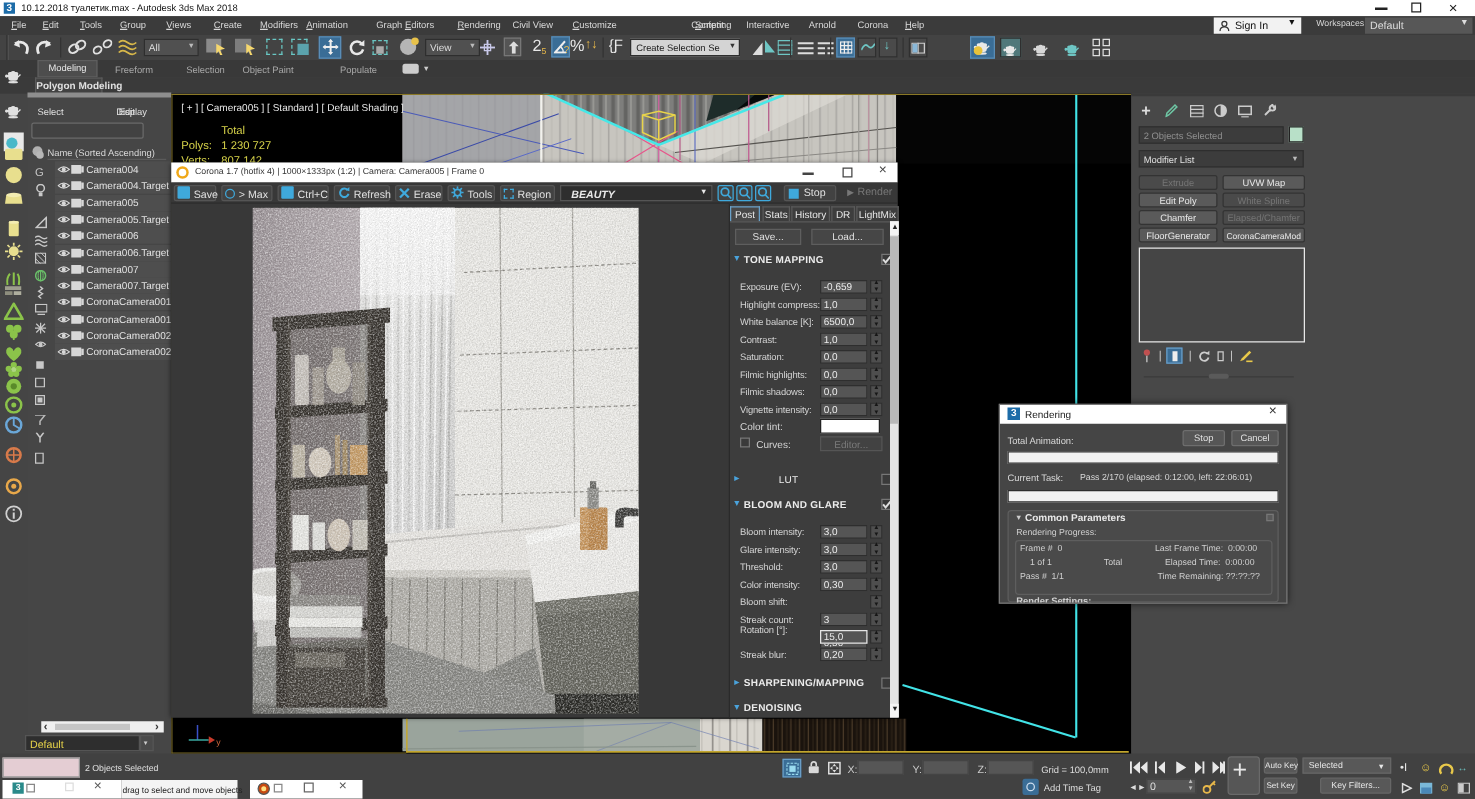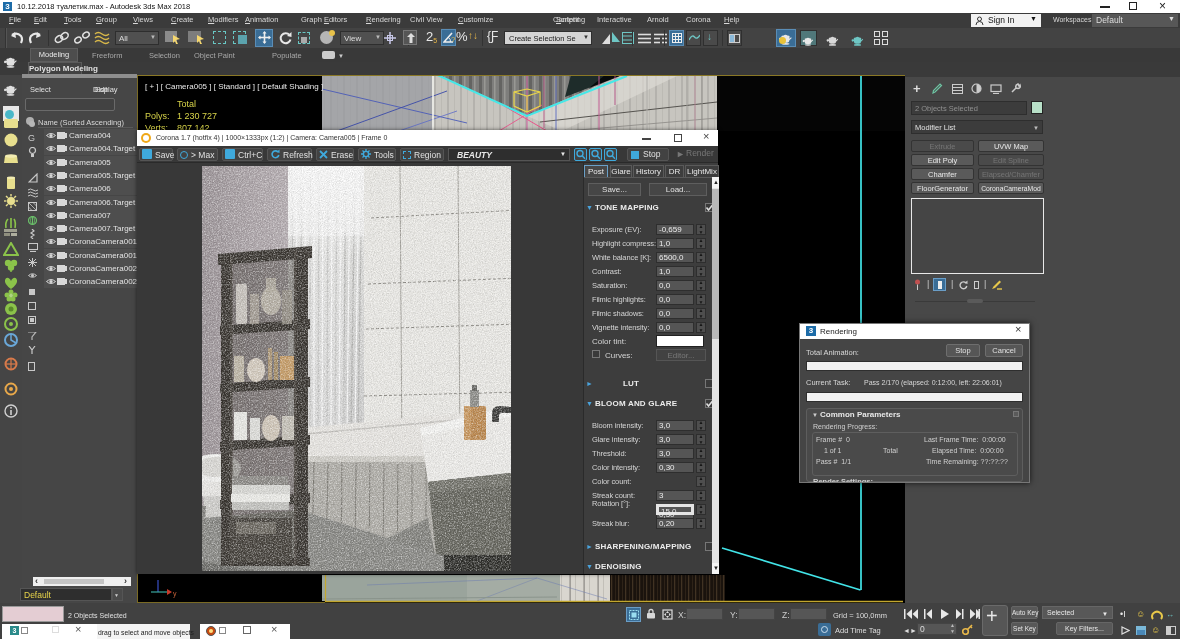--- a/index.html
+++ b/index.html
@@ -642,21 +642,21 @@
 
  <div class="abs" style="left:6px;top:26px;width:116px;height:14px;background:#3c3c3c;border:1px solid #2e2e2e;color:#909090;font-size:7.5px;line-height:13px;padding-left:3px;">2 Objects Selected</div>
  <div class="abs" style="left:126px;top:26px;width:12px;height:13px;background:#b8e0c8;border:1px solid #222;"></div>
 
  <div class="abs" style="left:6px;top:45px;width:132px;height:14px;background:#3c3c3c;border:1px solid #2e2e2e;color:#e0e0e0;font-size:7.5px;line-height:13px;padding-left:3px;">Modifier List<span style="position:absolute;right:3px;top:1px;font-size:6px;color:#bbb;">▼</span></div>
 
  <div id="modbtns">
         <div class="abs" style="left:6px;top:65px;width:63px;height:12px;background:#4a4a4a;border:1px solid #333;border-radius:2px;color:#757575;font-size:7.5px;text-align:center;line-height:11px;overflow:hidden;">Extrude</div>
         <div class="abs" style="left:73px;top:65px;width:66px;height:12px;background:#5a5a5a;border:1px solid #333;border-radius:2px;color:#e8e8e8;font-size:7.5px;text-align:center;line-height:11px;overflow:hidden;">UVW Map</div>
         <div class="abs" style="left:6px;top:79px;width:63px;height:12px;background:#5a5a5a;border:1px solid #333;border-radius:2px;color:#e8e8e8;font-size:7.5px;text-align:center;line-height:11px;overflow:hidden;">Edit Poly</div>
-        <div class="abs" style="left:73px;top:79px;width:66px;height:12px;background:#4a4a4a;border:1px solid #333;border-radius:2px;color:#757575;font-size:7.5px;text-align:center;line-height:11px;overflow:hidden;">Edit Spline</div>
+        <div class="abs" style="left:73px;top:79px;width:66px;height:12px;background:#4a4a4a;border:1px solid #333;border-radius:2px;color:#757575;font-size:7.5px;text-align:center;line-height:11px;overflow:hidden;">White Spline</div>
         <div class="abs" style="left:6px;top:93px;width:63px;height:12px;background:#5a5a5a;border:1px solid #333;border-radius:2px;color:#e8e8e8;font-size:7.5px;text-align:center;line-height:11px;overflow:hidden;">Chamfer</div>
         <div class="abs" style="left:73px;top:93px;width:66px;height:12px;background:#4a4a4a;border:1px solid #333;border-radius:2px;color:#757575;font-size:7.5px;text-align:center;line-height:11px;overflow:hidden;">Elapsed/Chamfer</div>
         <div class="abs" style="left:6px;top:107px;width:63px;height:12px;background:#5a5a5a;border:1px solid #333;border-radius:2px;color:#e8e8e8;font-size:7.5px;text-align:center;line-height:11px;overflow:hidden;">FloorGenerator</div>
         <div class="abs" style="left:73px;top:107px;width:66px;height:12px;background:#5a5a5a;border:1px solid #333;border-radius:2px;color:#e8e8e8;font-size:7.5px;text-align:center;line-height:11px;overflow:hidden;"><span style="font-size:6.8px">CoronaCameraMod</span></div>
       </div>
 
  <div class="abs" style="left:6px;top:123px;width:133px;height:76px;background:#454545;border:1px solid #e8e8e8;"></div>
 
  <svg class="abs" style="left:8px;top:204px;" width="9" height="11">
         <circle cx="4.5" cy="3" r="2.5" fill="#c05050"></circle>
@@ -917,21 +917,21 @@
    <rect x="60" y="356" width="40" height="12" fill="#6e6a62"></rect>
   </g>
 
   <rect x="0" y="0" width="344" height="405" filter="url(#grain)" opacity="0.5" style="mix-blend-mode:multiply"></rect>
   <rect x="0" y="0" width="344" height="405" filter="url(#grainw)" opacity="0.55" style="mix-blend-mode:screen"></rect>
  </svg>
  </div>
 
  <div class="abs" style="left:446px;top:33px;width:135px;height:411px;background:#3d3d3d;border-left:1px solid #2a2a2a;" id="cpanel">
         <div class="abs" style="left:0px;top:2px;width:24px;height:12px;background:#484848;border:1px solid #6aa0c8;border-bottom:none;color:#e8e8e8;font-size:8px;text-align:center;line-height:11px;overflow:hidden;">Post</div>
-        <div class="abs" style="left:26px;top:2px;width:22px;height:12px;background:#3d3d3d;border:1px solid #5a5a5a;border-bottom:none;color:#e8e8e8;font-size:8px;text-align:center;line-height:11px;overflow:hidden;">Glare</div>
+        <div class="abs" style="left:26px;top:2px;width:22px;height:12px;background:#3d3d3d;border:1px solid #5a5a5a;border-bottom:none;color:#e8e8e8;font-size:8px;text-align:center;line-height:11px;overflow:hidden;">Stats</div>
         <div class="abs" style="left:49px;top:2px;width:31px;height:12px;background:#3d3d3d;border:1px solid #5a5a5a;border-bottom:none;color:#e8e8e8;font-size:8px;text-align:center;line-height:11px;overflow:hidden;">History</div>
         <div class="abs" style="left:81px;top:2px;width:19px;height:12px;background:#3d3d3d;border:1px solid #5a5a5a;border-bottom:none;color:#e8e8e8;font-size:8px;text-align:center;line-height:11px;overflow:hidden;">DR</div>
         <div class="abs" style="left:101px;top:2px;width:34px;height:12px;background:#3d3d3d;border:1px solid #5a5a5a;border-bottom:none;color:#e8e8e8;font-size:8px;text-align:center;line-height:11px;overflow:hidden;">LightMix</div>
         <div class="abs" style="left:0;top:14px;width:135px;height:1px;background:#5a5a5a;"></div>
         <div class="abs" style="left:4px;top:20px;width:53px;height:13px;background:#464646;border:1px solid #5e5e5e;color:#e0e0e0;font-size:8px;text-align:center;line-height:12px;">Save...</div>
         <div class="abs" style="left:65px;top:20px;width:58px;height:13px;background:#464646;border:1px solid #5e5e5e;color:#e0e0e0;font-size:8px;text-align:center;line-height:12px;">Load...</div>
         <div class="abs" style="left:2px;top:41px;font-size:7px;color:#4aa3dc;">▼</div>
         <div class="abs" style="left:11px;top:40px;font-size:8px;font-weight:bold;color:#ececec;letter-spacing:0.2px;">TONE MAPPING</div>
         <div class="abs" style="left:121px;top:40px;width:9px;height:9px;background:#3a3a3a;border:1px solid #777;">
           <svg width="9" height="9" style="position:absolute;left:-1px;top:-1px;">
@@ -985,21 +985,21 @@
         <div class="abs" style="left:112px;top:159px;width:10px;height:11px;background:#4e4e4e;border:1px solid #2e2e2e;">
           <span style="position:absolute;left:1.5px;top:-2px;font-size:5px;color:#161616;">▲</span>
           <span style="position:absolute;left:1.5px;top:4px;font-size:5px;color:#161616;">▼</span>
         </div>
         <div class="abs" style="left:8px;top:174px;font-size:8px;color:#d4d4d4;">Color tint:</div>
         <div class="abs" style="left:72px;top:172px;width:48px;height:12px;background:#fff;border:1px solid #222;"></div>
         <div class="abs" style="left:8px;top:187px;width:8px;height:8px;background:#3a3a3a;border:1px solid #777;"></div>
         <div class="abs" style="left:21px;top:188px;font-size:8px;color:#d4d4d4;">Curves:</div>
         <div class="abs" style="left:72px;top:186px;width:50px;height:12px;background:#424242;border:1px solid #555;color:#7a7a7a;font-size:8px;text-align:center;line-height:11px;">Editor...</div>
         <div class="abs" style="left:2px;top:217px;font-size:7px;color:#4aa3dc;">►</div>
-        <div class="abs" style="left:11px;top:216px;font-size:8px;font-weight:bold;color:#ececec;letter-spacing:0.2px;padding-left:28px;">LUT</div>
+        <div class="abs" style="left:11px;top:216px;font-size:8px;font-weight:normal;color:#ececec;letter-spacing:0.2px;padding-left:28px;">LUT</div>
         <div class="abs" style="left:121px;top:216px;width:9px;height:9px;background:#3a3a3a;border:1px solid #777;"></div>
         <div class="abs" style="left:2px;top:237px;font-size:7px;color:#4aa3dc;">▼</div>
         <div class="abs" style="left:11px;top:236px;font-size:8px;font-weight:bold;color:#ececec;letter-spacing:0.2px;">BLOOM AND GLARE</div>
         <div class="abs" style="left:121px;top:236px;width:9px;height:9px;background:#3a3a3a;border:1px solid #777;">
           <svg width="9" height="9" style="position:absolute;left:-1px;top:-1px;">
             <path d="M1.5 4.5 L3.5 7 L8 1.5" fill="none" stroke="#ddd" stroke-width="1.6"></path>
           </svg>
         </div>
         <div class="abs" style="left:8px;top:258px;font-size:7.5px;letter-spacing:-0.1px;color:#d4d4d4;">Bloom intensity:</div>
         <div class="abs" style="left:72px;top:257px;width:38px;height:11px;background:#555;border:1px solid #2e2e2e;color:#ececec;font-size:8px;padding:0 2px;line-height:10px;">3,0</div>
@@ -1018,34 +1018,34 @@
         <div class="abs" style="left:112px;top:285px;width:10px;height:11px;background:#4e4e4e;border:1px solid #2e2e2e;">
           <span style="position:absolute;left:1.5px;top:-2px;font-size:5px;color:#161616;">▲</span>
           <span style="position:absolute;left:1.5px;top:4px;font-size:5px;color:#161616;">▼</span>
         </div>
         <div class="abs" style="left:8px;top:300px;font-size:7.5px;letter-spacing:-0.1px;color:#d4d4d4;">Color intensity:</div>
         <div class="abs" style="left:72px;top:299px;width:38px;height:11px;background:#555;border:1px solid #2e2e2e;color:#ececec;font-size:8px;padding:0 2px;line-height:10px;">0,30</div>
         <div class="abs" style="left:112px;top:299px;width:10px;height:11px;background:#4e4e4e;border:1px solid #2e2e2e;">
           <span style="position:absolute;left:1.5px;top:-2px;font-size:5px;color:#161616;">▲</span>
           <span style="position:absolute;left:1.5px;top:4px;font-size:5px;color:#161616;">▼</span>
         </div>
-        <div class="abs" style="left:8px;top:314px;font-size:7.5px;letter-spacing:-0.1px;color:#d4d4d4;">Color count:</div>
+        <div class="abs" style="left:8px;top:314px;font-size:7.5px;letter-spacing:-0.1px;color:#d4d4d4;">Bloom shift:</div>
         <div class="abs" style="left:72px;top:313px;width:38px;height:11px;background:#555;border:1px solid #2e2e2e;color:#ececec;font-size:8px;padding:0 2px;line-height:10px;margin-top:33px;">0,50</div>
         <div class="abs" style="left:112px;top:313px;width:10px;height:11px;background:#4e4e4e;border:1px solid #2e2e2e;">
           <span style="position:absolute;left:1.5px;top:-2px;font-size:5px;color:#161616;">▲</span>
           <span style="position:absolute;left:1.5px;top:4px;font-size:5px;color:#161616;">▼</span>
         </div>
         <div class="abs" style="left:8px;top:328px;font-size:7.5px;letter-spacing:-0.1px;color:#d4d4d4;">Streak count:</div>
         <div class="abs" style="left:72px;top:327px;width:38px;height:11px;background:#555;border:1px solid #2e2e2e;color:#ececec;font-size:8px;padding:0 2px;line-height:10px;">3</div>
         <div class="abs" style="left:112px;top:327px;width:10px;height:11px;background:#4e4e4e;border:1px solid #2e2e2e;">
           <span style="position:absolute;left:1.5px;top:-2px;font-size:5px;color:#161616;">▲</span>
           <span style="position:absolute;left:1.5px;top:4px;font-size:5px;color:#161616;">▼</span>
         </div>
         <div class="abs" style="left:8px;top:336px;font-size:7.5px;letter-spacing:-0.1px;color:#d4d4d4;">Rotation [°]:</div>
-        <div class="abs" style="left:72px;top:341px;width:38px;height:11px;background:#555;border:3px solid #e5e5e5;color:#ececec;font-size:8px;padding:0 2px;line-height:10px;">15,0</div>
+        <div class="abs" style="left:72px;top:341px;width:38px;height:11px;background:#555;border:1px solid #e5e5e5;color:#ececec;font-size:8px;padding:0 2px;line-height:10px;">15,0</div>
         <div class="abs" style="left:112px;top:341px;width:10px;height:11px;background:#4e4e4e;border:1px solid #2e2e2e;">
           <span style="position:absolute;left:1.5px;top:-2px;font-size:5px;color:#161616;">▲</span>
           <span style="position:absolute;left:1.5px;top:4px;font-size:5px;color:#161616;">▼</span>
         </div>
         <div class="abs" style="left:8px;top:356px;font-size:7.5px;letter-spacing:-0.1px;color:#d4d4d4;">Streak blur:</div>
         <div class="abs" style="left:72px;top:355px;width:38px;height:11px;background:#555;border:1px solid #2e2e2e;color:#ececec;font-size:8px;padding:0 2px;line-height:10px;">0,20</div>
         <div class="abs" style="left:112px;top:355px;width:10px;height:11px;background:#4e4e4e;border:1px solid #2e2e2e;">
           <span style="position:absolute;left:1.5px;top:-2px;font-size:5px;color:#161616;">▲</span>
           <span style="position:absolute;left:1.5px;top:4px;font-size:5px;color:#161616;">▼</span>
         </div>

